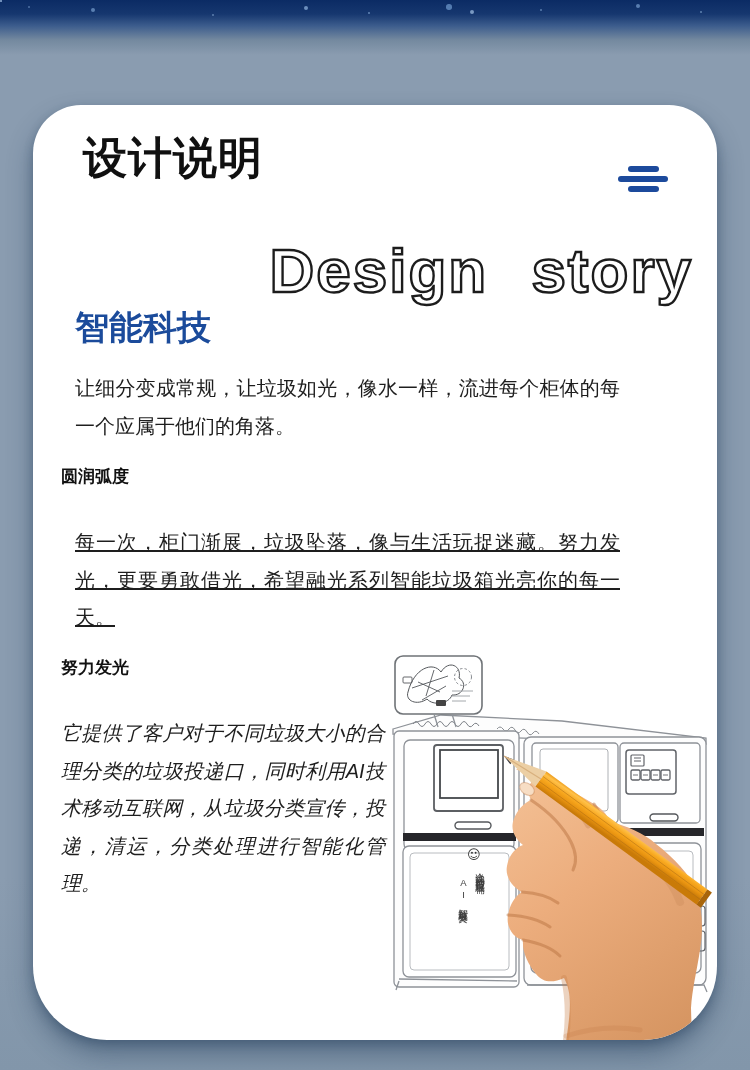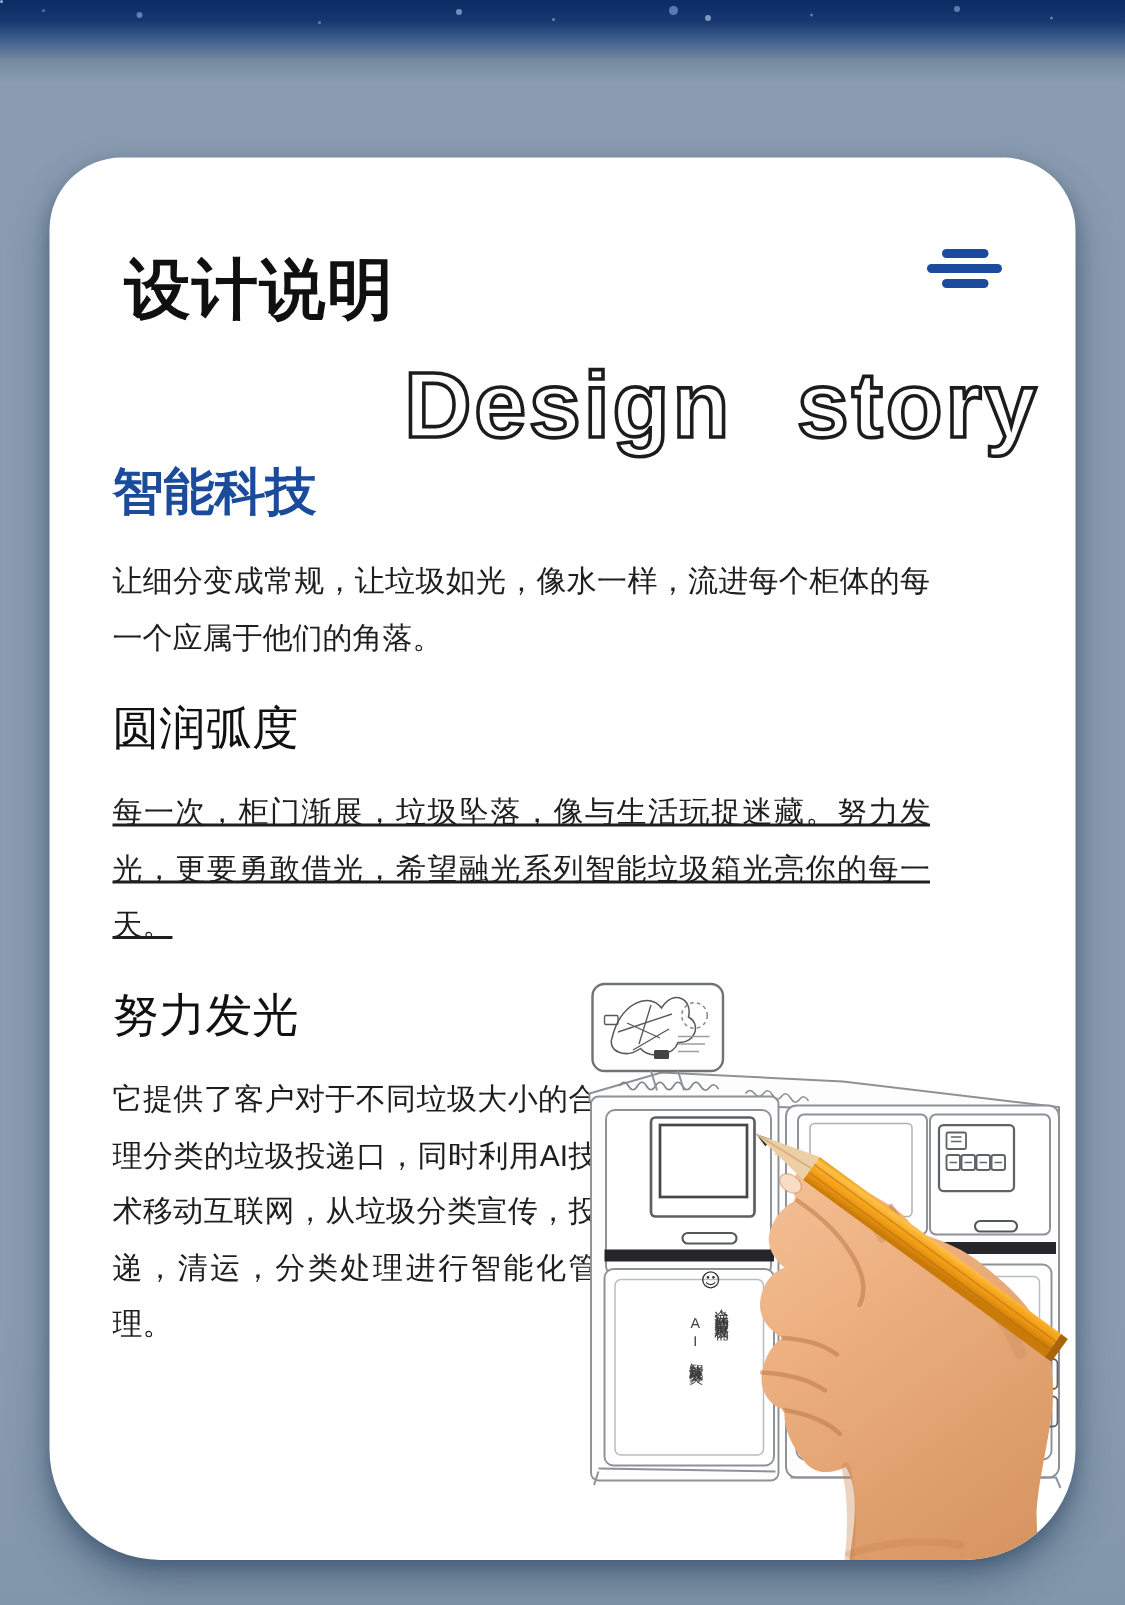--- a/index.html
+++ b/index.html
@@ -13,37 +13,37 @@
     box-shadow:92px 9px 0 1px rgba(150,190,235,.55),212px 14px 0 0 rgba(160,195,235,.5),
       305px 7px 0 1px rgba(170,205,245,.6),368px 12px 0 0 rgba(160,200,240,.55),
       448px 6px 0 2px rgba(140,185,235,.55),471px 11px 0 1px rgba(190,220,250,.6),
       540px 9px 0 0 rgba(160,200,240,.5),637px 5px 0 1px rgba(150,190,235,.55),
       700px 11px 0 0 rgba(170,205,240,.5),28px 6px 0 0 rgba(150,190,235,.45);}
   .card{
     position:absolute;left:33px;top:105px;width:684px;height:935px;background:#ffffff;
     border-radius:48px 48px 74px 74px;overflow:hidden;
     box-shadow:0 14px 26px rgba(26,52,84,.42),0 4px 10px rgba(26,52,84,.3);
   }
-  .page-title{position:absolute;left:50px;top:59px;font-size:44px;font-weight:900;color:#101010;letter-spacing:1px;white-space:nowrap;}
+  .page-title{position:absolute;left:50px;top:24px;font-size:44px;font-weight:900;color:#101010;letter-spacing:1px;white-space:nowrap;}
   .menu{position:absolute;left:585px;top:61px;width:50px;height:28px;cursor:pointer;}
   .menu .bar{height:6px;border-radius:3px;background:#1c4a9c;margin-bottom:4px;}
   .menu .bar.short{width:31px;margin-left:10px;}
   .menu .bar.long{width:50px;}
   .subtitle-en{
     position:absolute;right:24px;top:130px;font-size:62px;font-weight:700;letter-spacing:2px;word-spacing:24px;
     color:#ffffff;-webkit-text-stroke:2.4px #1c1c1c;white-space:nowrap;
   }
   .h-blue{position:absolute;left:42px;top:200px;font-size:34px;font-weight:600;color:#1b4b9b;white-space:nowrap;}
   .para{position:absolute;color:#1e1e1e;font-size:20px;line-height:37.5px;text-align:justify;}
   .p1{left:42px;top:245px;width:545px;}
-  .h-sec{position:absolute;left:42px;font-size:31px;font-weight:400;color:#111;white-space:nowrap;}
+  .h-sec{position:absolute;left:28px;font-size:17px;font-weight:700;color:#111;white-space:nowrap;}
   .h2{top:360px;}
   .p2{left:42px;top:399px;width:545px;text-decoration:underline;}
   .h3{top:551px;}
-  .p3{left:42px;top:590px;width:324px;}
+  .p3{left:28px;top:590px;width:324px;font-style:italic;}
   .sketch-svg{position:absolute;left:0;top:0;width:684px;height:935px;}
   .vtext{
     position:absolute;writing-mode:vertical-rl;text-orientation:upright;
     color:#3c3c3c;font-size:9.5px;letter-spacing:1.5px;white-space:nowrap;
   }
   .vtext-primary{left:440px;top:760px;}
   .vtext-secondary{left:423px;top:772px;letter-spacing:1px;}
   .smiley{position:absolute;left:434px;top:742px;font-size:13px;color:#333;font-family:"DejaVu Sans",sans-serif;}
 </style>
 </head>

